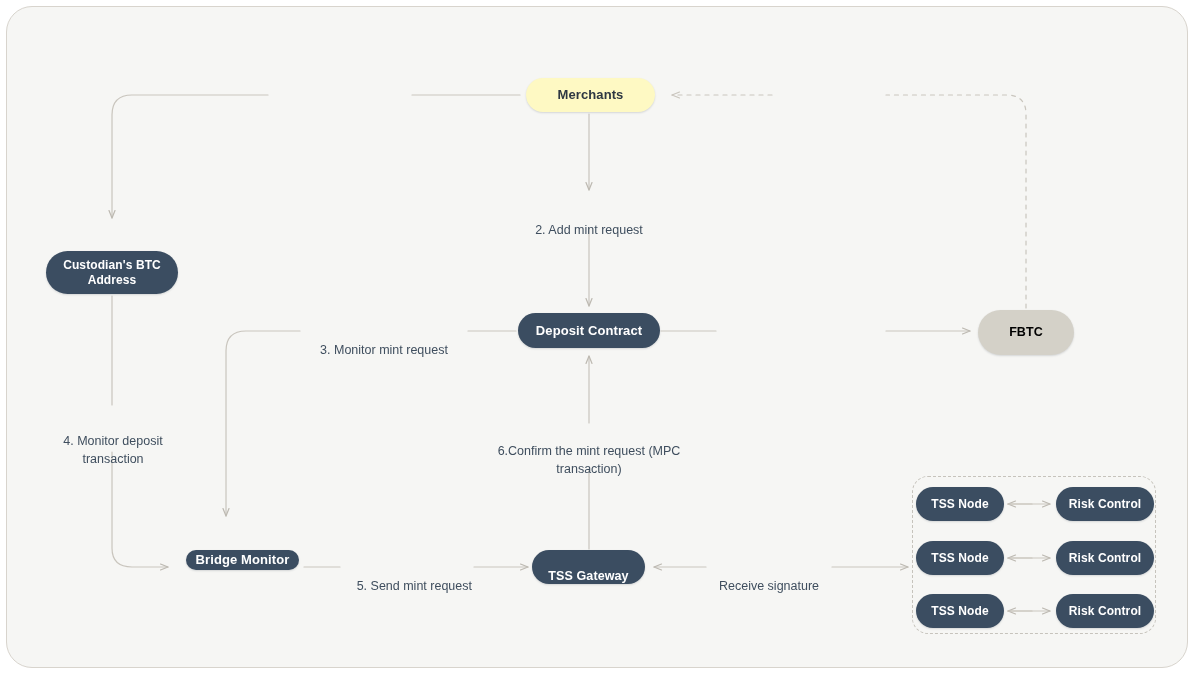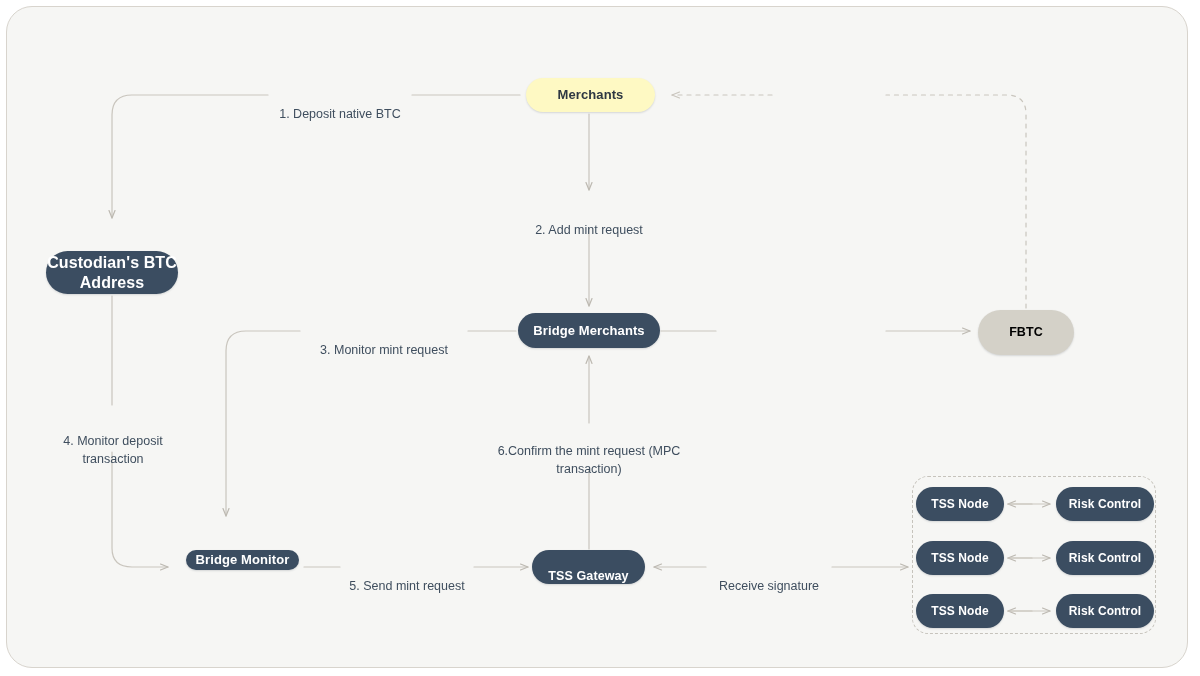--- a/index.html
+++ b/index.html
@@ -98,27 +98,27 @@
       <path d="M1008,558 L1050,558" marker-end="url(#ah)"></path>
       <path d="M1032,611 L1008,611" marker-end="url(#ah)"></path>
       <path d="M1008,611 L1050,611" marker-end="url(#ah)"></path>
     </g>
   </svg>
 
   <div class="node tan" style="left:526px;top:78px;width:129px;height:34px;font-size:13px;">
     <span>Merchants</span>
   </div>
 
-  <div class="node dark" style="left:46px;top:251px;width:132px;height:43px;font-size:16px;">
+  <div class="node dark" style="left:46px;top:251px;width:132px;height:43px;font-size:12px;">
     <span style="white-space:pre-line;">Custodian's BTC
 Address</span>
   </div>
 
   <div class="node dark" style="left:518px;top:313px;width:142px;height:35px;font-size:13px;">
-    <span>Bridge Merchants</span>
+    <span>Deposit Contract</span>
   </div>
 
   <div class="node stone" style="left:978px;top:310px;width:96px;height:45px;font-size:12.5px;">
     <span>FBTC</span>
   </div>
 
   <div class="node dark" style="left:186px;top:550px;width:113px;height:20px;font-size:13px;">
     <span>Bridge Monitor</span>
   </div>
 
@@ -142,38 +142,35 @@
     <span>Risk Control</span>
   </div>
 
   <div class="node dark" style="left:916px;top:594px;width:88px;height:34px;font-size:12px;">
     <span>TSS Node</span>
   </div>
   <div class="node dark" style="left:1056px;top:594px;width:98px;height:34px;font-size:12px;">
     <span>Risk Control</span>
   </div>
 
-  <div class="edge-label" style="left:270px;top:88px;width:140px;">
-    <span>1.  Deposit native BTC</span>
-  </div>
 
   <div class="edge-label" style="left:509px;top:204px;width:160px;">
     <span>2.  Add mint request</span>
   </div>
 
   <div class="edge-label" style="left:302px;top:324px;width:164px;">
     <span>3.  Monitor mint request</span>
   </div>
 
   <div class="edge-label" style="left:38px;top:415px;width:150px;">
     <span>4.  Monitor deposit
 transaction</span>
   </div>
 
-  <div class="edge-label" style="left:342px;top:560px;width:130px;">
+  <div class="edge-label" style="left:342px;top:560px;width:130px;text-align:right;">
     <span>5.  Send mint request</span>
   </div>
 
   <div class="edge-label" style="left:479px;top:425px;width:220px;">
     <span>6.Confirm the mint request (MPC
 transaction)</span>
   </div>
 
 
 

